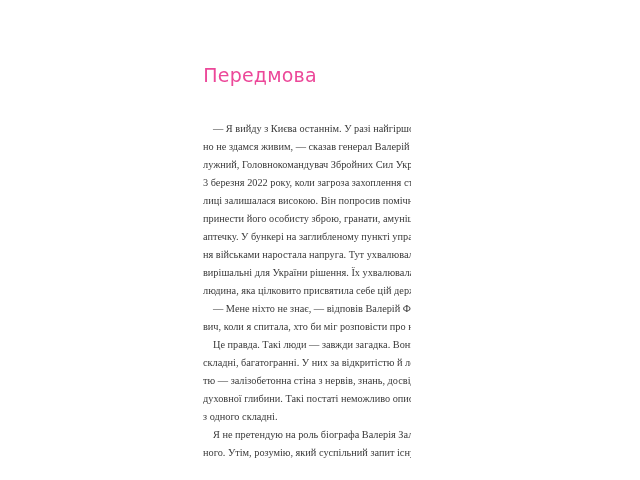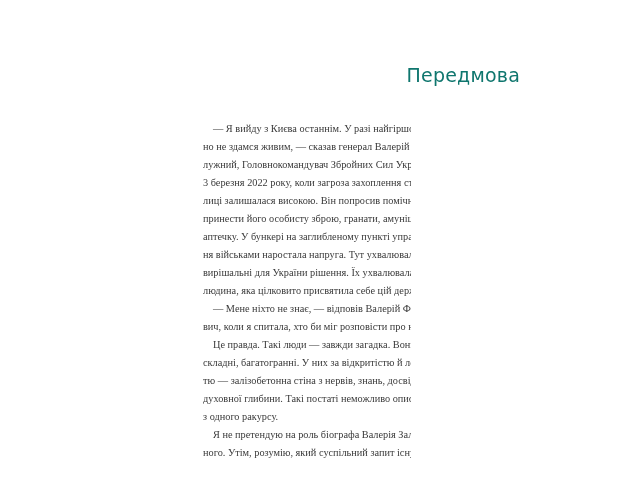--- a/index.html
+++ b/index.html
@@ -14,24 +14,24 @@
       position: relative;
       width: 640px;
       height: 480px;
       background: #ffffff;
     }
     .heading {
       position: absolute;
       top: 64px;
       left: 0;
       width: 520px;
-      text-align: right;
+      text-align: center;
       font-family: "DejaVu Sans", sans-serif;
       font-size: 19px;
-      color: #0f766e;
+      color: #ec4899;
       letter-spacing: 0.2px;
     }
     .body {
       position: absolute;
       top: 120px;
       left: 203px;
       width: 208px;
       font-family: "Liberation Serif", serif;
       font-size: 10.3px;
       line-height: 18px;
@@ -67,17 +67,17 @@
       <span class="line">аптечку. У бункері на заглибленому пункті управлін-</span>
       <span class="line">ня військами наростала напруга. Тут ухвалювалися</span>
       <span class="line">вирішальні для України рішення. Їх ухвалювала</span>
       <span class="line last">людина, яка цілковито присвятила себе цій державі.</span>
       <span class="line indent">— Мене ніхто не знає, — відповів Валерій Федоро-</span>
       <span class="line">вич, коли я спитала, хто би міг розповісти про нього</span>
       <span class="line indent">Це правда. Такі люди — завжди загадка. Вони</span>
       <span class="line">складні, багатогранні. У них за відкритістю й легкіс-</span>
       <span class="line">тю — залізобетонна стіна з нервів, знань, досвіду,</span>
       <span class="line">духовної глибини. Такі постаті неможливо описати</span>
-      <span class="line last">з одного ракурсу.</span>
+      <span class="line last">з одного складні.</span>
       <span class="line indent">Я не претендую на роль біографа Валерія Залуж-</span>
       <span class="line">ного. Утім, розумію, який суспільний запит існує на</span>
     </div>
 </div>
 
 </body></html>

